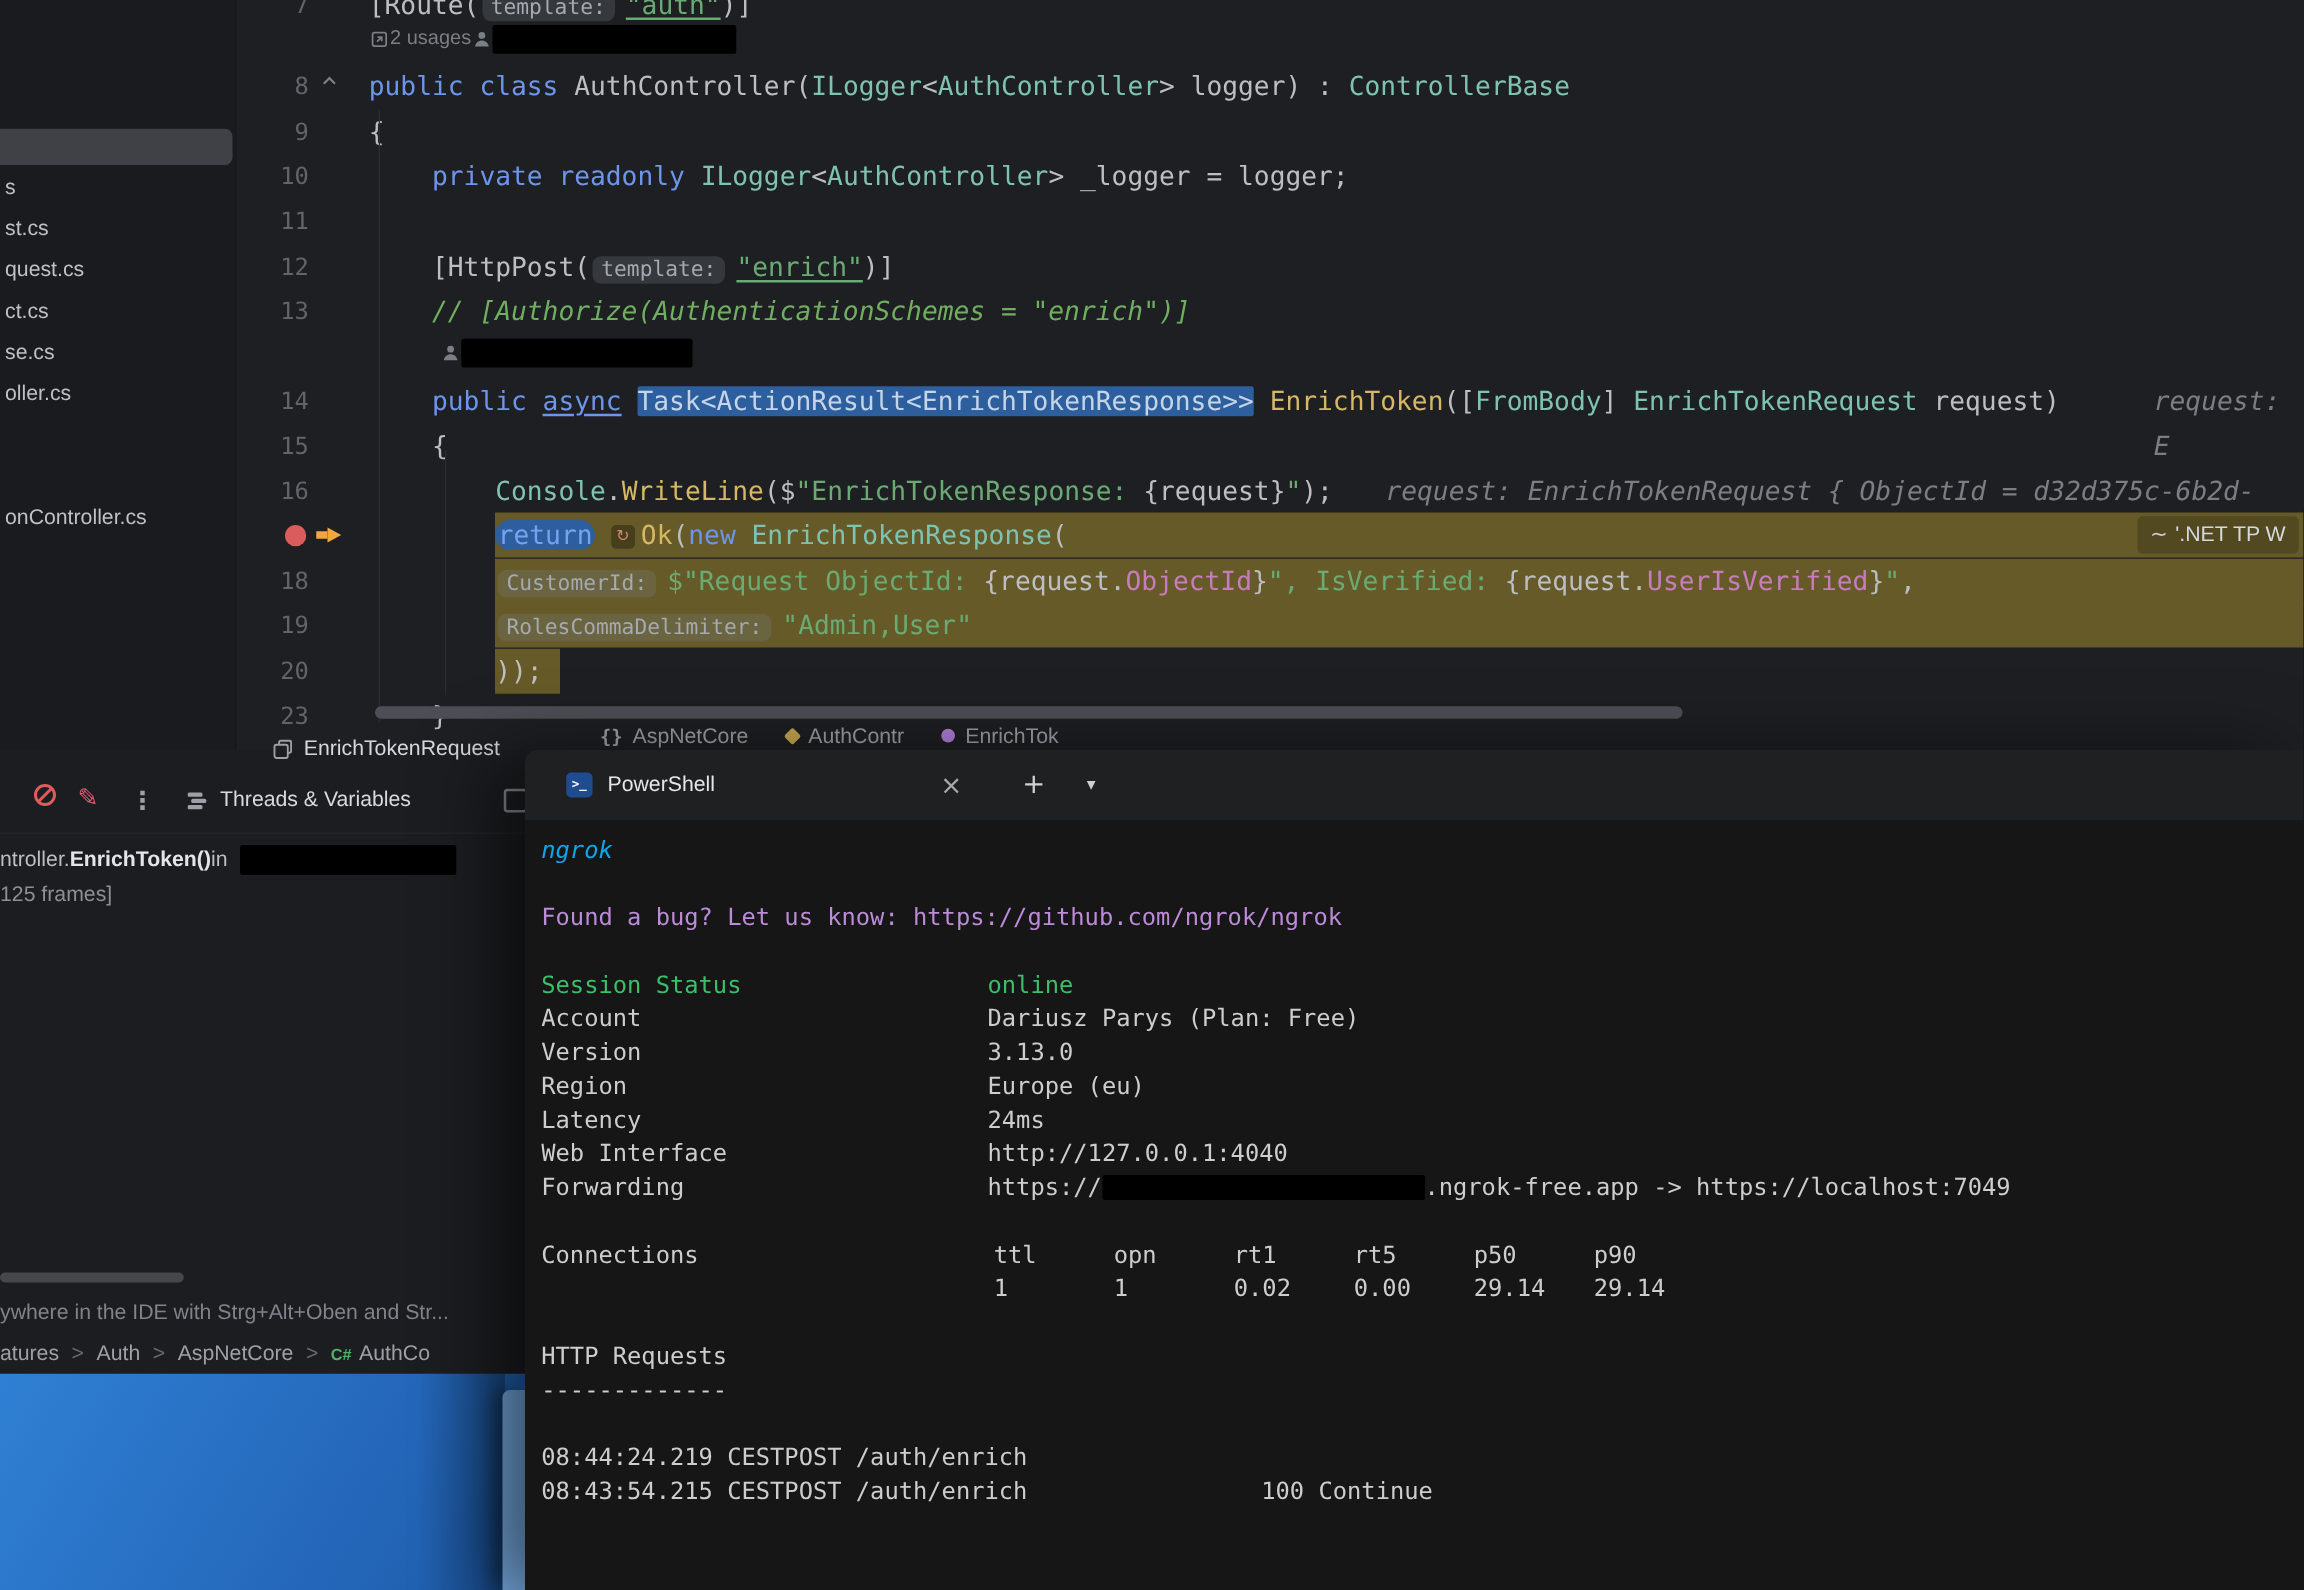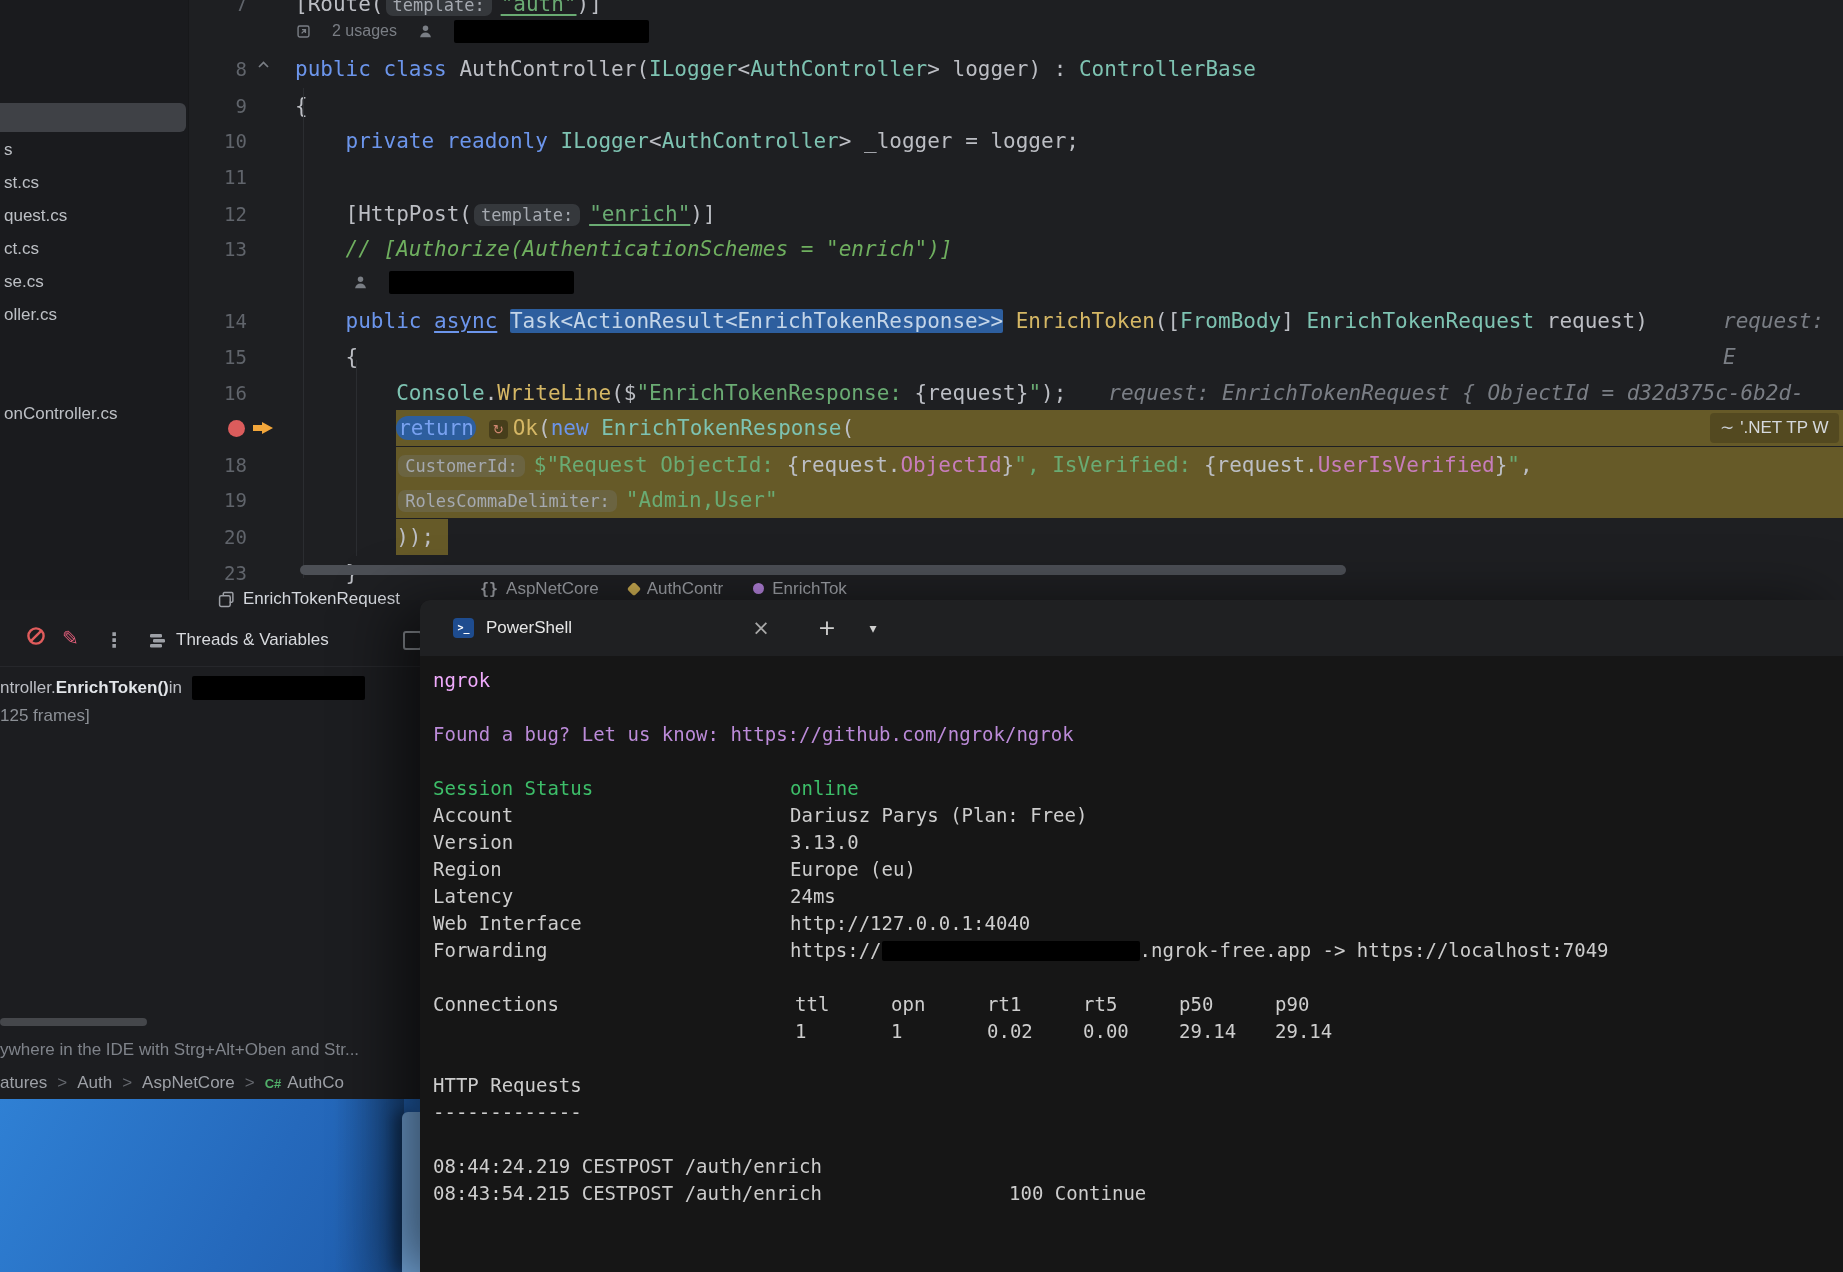--- a/index.html
+++ b/index.html
@@ -29,21 +29,21 @@
   .hintgap{margin-left:42px;}
   .bp{position:absolute;left:228px;top:10px;width:17px;height:17px;border-radius:50%;background:#DB5C5C;}
   .execarrow{position:absolute;left:253px;top:12px;width:22px;height:12px;}
   .execarrow .sh{position:absolute;left:0;top:3px;width:9px;height:6px;background:#F2A63B;}
   .execarrow .hd{position:absolute;left:9px;top:0;width:0;height:0;border-top:6px solid transparent;border-bottom:6px solid transparent;border-left:11px solid #F2A63B;}
   .gutchev{position:absolute;left:257px;top:9px;line-height:0;}
   .threadbadge{position:absolute;left:1710px;top:3px;height:30px;background:rgba(0,0,0,.18);border-radius:4px;padding:0 10px;color:#D6D9DD;font:17px/30px "Liberation Sans",sans-serif;white-space:nowrap;}
   .threadbadge .sq{color:#C8CBD0;margin-right:6px;font-style:normal;}
   .stepicon{display:inline-block;width:19px;height:19px;line-height:19px;text-align:center;background:rgba(0,0,0,.3);border-radius:4px;color:#D08770;font-size:13px;vertical-align:middle;margin-right:5px;font-family:"DejaVu Sans",sans-serif;}
   .redact{display:inline-block;height:23px;background:#000;border-radius:2px;vertical-align:middle;}
-  .metaline{position:absolute;top:0;height:30px;display:flex;align-items:center;gap:21px;font:16px/30px "Liberation Sans",sans-serif;color:#7A7E85;white-space:nowrap;}
+  .metaline{position:absolute;top:0;height:30px;display:flex;align-items:center;gap:1px;font:16px/30px "Liberation Sans",sans-serif;color:#7A7E85;white-space:nowrap;}
   #hscroll{position:absolute;left:300px;top:565px;width:1046px;height:10px;background:#4C4F55;border-radius:5px;z-index:5;}
 
   
   #editor-breadcrumbs{position:absolute;left:480px;top:577px;height:23px;display:flex;align-items:center;gap:30px;font:17px "Liberation Sans",sans-serif;color:#9DA0A6;z-index:4;overflow:hidden;white-space:nowrap;}
   .bc-item{display:flex;align-items:center;gap:8px;}
   .ic-ns{color:#9DA0A6;font:bold 15px "DejaVu Sans Mono",monospace;}
   .ic-class{width:10px;height:10px;background:#C7A94F;transform:rotate(45deg);border-radius:2px;}
   .ic-method{width:11px;height:11px;background:#B07FD8;border-radius:50%;}
 
   
@@ -80,21 +80,21 @@
   .psicon{position:absolute;left:33px;top:18px;width:21px;height:20px;background:#1E4C8F;border-radius:4px;color:#fff;font:bold 10px/20px "DejaVu Sans Mono",monospace;text-align:center;}
   #ps-title{position:absolute;left:66px;top:0;height:56px;line-height:56px;color:#E6E6E6;font:17px/56px "Liberation Sans",sans-serif;}
   .tbtn{position:absolute;top:0;height:56px;line-height:56px;color:#A9A9A9;text-align:center;font-family:"DejaVu Sans",sans-serif;}
   #ps-close{left:326px;width:30px;font-size:21px;}
   #ps-newtab{left:392px;width:30px;font-size:22px;color:#CFCFCF;}
   #ps-chevron{left:438px;width:30px;font-size:14px;color:#CFCFCF;}
   #terminal-body{position:absolute;left:13px;top:56px;right:0;bottom:0;padding-top:11px;overflow:hidden;}
   .tline{height:27px;line-height:27px;white-space:pre;color:#CDCDCD;font:19px/27px "DejaVu Sans Mono",monospace;position:relative;}
   .tlabel{display:inline-block;width:357px;}
   .tcol{display:inline-block;width:96px;padding-left:5px;box-sizing:border-box;}
-  .t-cyan{color:#f0abfc;}
+  .t-cyan{color:#0ea5e9;font-style:italic;}
   .t-purple{color:#BC8BD9;}
   .t-green{color:#3DBE69;}
   .redact2{display:inline-block;width:258px;height:20px;background:#000;border-radius:2px;vertical-align:-4px;}
   .tstatus{position:absolute;left:576px;top:0;}
 </style>
 </head>
 <body>
 
 <div id="stage">
 

